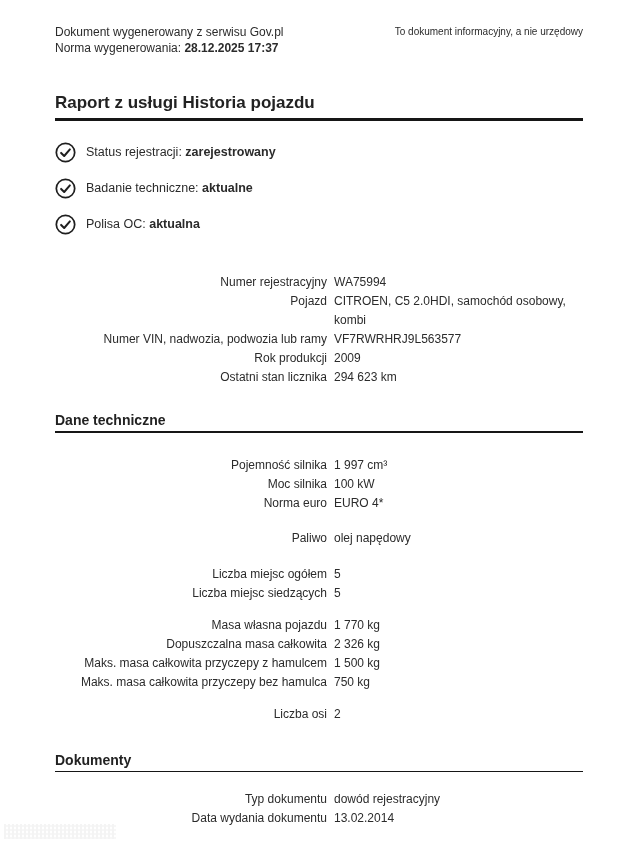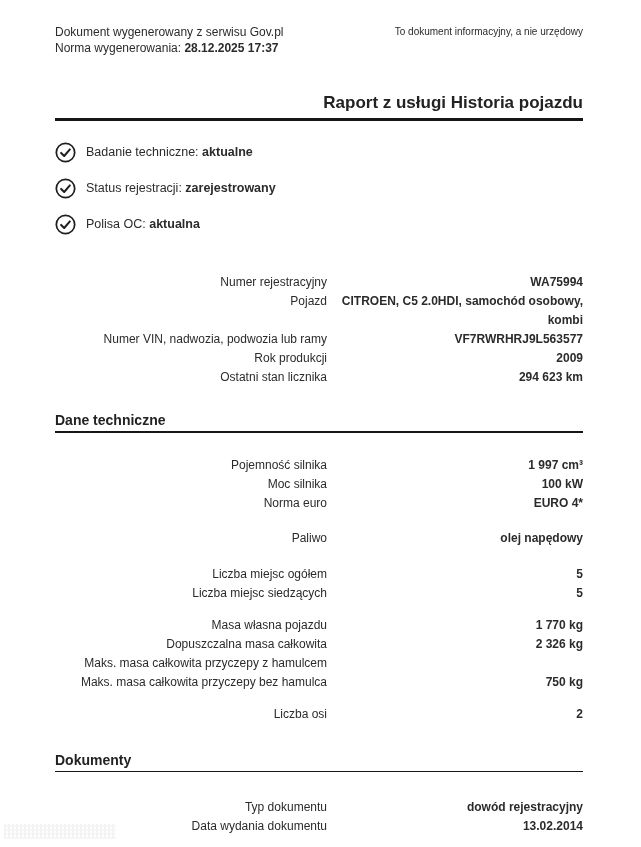--- a/index.html
+++ b/index.html
@@ -12,43 +12,43 @@
     overflow:hidden;
     box-sizing:border-box;
   }
   .content{padding:24px 58px 0 55px;box-sizing:border-box;}
   
   .meta-header{display:flex;justify-content:space-between;align-items:flex-start;}
   .meta-left{font-size:12px;line-height:16px;}
   .meta-left .bold{font-weight:700;text-align:center;}
   .meta-right{font-size:10px;line-height:16px;text-align:right;}
   
-  .page-title{font-size:17px;font-weight:700;line-height:21px;margin-top:36px;color:#222;text-align:right;}
+  .page-title{font-size:17px;font-weight:700;line-height:21px;margin-top:36px;color:#222;}
   .rule-thick{height:3px;background:#161616;margin-top:5px;}
   .rule-thin{height:1.5px;background:#161616;margin-top:2px;}
   
   .status-list{margin-top:20px;}
   .status-item{display:flex;align-items:center;height:22px;margin-bottom:14px;font-size:12.5px;}
   .check-icon{width:21px;height:21px;flex:0 0 21px;margin-right:10px;}
   .status-text .v{font-weight:700;}
   
   .kv-table{margin-top:38px;}
   .kv-row{display:grid;grid-template-columns:272px 1fr;column-gap:7px;line-height:19px;font-size:12px;}
   .kv-label{text-align:right;}
-  .kv-value{font-weight:700;text-align:right;}
+  .kv-value{font-weight:400;}
   
   .section-heading{font-size:14px;font-weight:700;line-height:18px;color:#222;}
   .sec-tech{margin-top:24px;}
   .sec-docs{margin-top:27px;}
   .group{margin-top:16px;}
   .group-first{margin-top:23px;}
   .group-seats{margin-top:17px;}
   .group-mass{margin-top:13px;}
   .group-axles{margin-top:13px;}
-  .docs-table{margin-top:26px;}
+  .docs-table{margin-top:18px;}
   
   .watermark{
     position:absolute;left:4px;bottom:8px;width:112px;height:15px;
     background:repeating-linear-gradient(90deg,#9a9a9a 0 2px,transparent 2px 4px),
                repeating-linear-gradient(0deg,#b5b5b5 0 2px,transparent 2px 4px);
     opacity:0.10;filter:blur(0.6px);
   }
 </style>
 </head>
 <body>
@@ -66,28 +66,28 @@
 
     <div class="page-title">Raport z usługi Historia pojazdu</div>
     <div class="rule-thick"></div>
 
     <div class="status-list">
       <div class="status-item">
         <svg class="check-icon" viewBox="0 0 24 24" fill="none" stroke="#1f1f1f" stroke-width="2">
           <circle cx="12" cy="12" r="10.5"></circle>
           <path d="M7 12.5 L10.5 16 L17 8.5" stroke-width="2.3" stroke-linecap="round" stroke-linejoin="round"></path>
         </svg>
-        <div class="status-text"><span>Badanie techniczne: </span><span class="v">aktualne</span></div>
+        <div class="status-text"><span>Status rejestracji: </span><span class="v">zarejestrowany</span></div>
       </div>
       <div class="status-item">
         <svg class="check-icon" viewBox="0 0 24 24" fill="none" stroke="#1f1f1f" stroke-width="2">
           <circle cx="12" cy="12" r="10.5"></circle>
           <path d="M7 12.5 L10.5 16 L17 8.5" stroke-width="2.3" stroke-linecap="round" stroke-linejoin="round"></path>
         </svg>
-        <div class="status-text"><span>Status rejestracji: </span><span class="v">zarejestrowany</span></div>
+        <div class="status-text"><span>Badanie techniczne: </span><span class="v">aktualne</span></div>
       </div>
       <div class="status-item">
         <svg class="check-icon" viewBox="0 0 24 24" fill="none" stroke="#1f1f1f" stroke-width="2">
           <circle cx="12" cy="12" r="10.5"></circle>
           <path d="M7 12.5 L10.5 16 L17 8.5" stroke-width="2.3" stroke-linecap="round" stroke-linejoin="round"></path>
         </svg>
         <div class="status-text"><span>Polisa OC: </span><span class="v">aktualna</span></div>
       </div>
     </div>
 
@@ -155,20 +155,21 @@
         <div class="kv-row">
             <div class="kv-label">Masa własna pojazdu</div>
             <div class="kv-value">1 770 kg</div>
           </div>
         <div class="kv-row">
             <div class="kv-label">Dopuszczalna masa całkowita</div>
             <div class="kv-value">2 326 kg</div>
           </div>
         <div class="kv-row">
             <div class="kv-label">Maks. masa całkowita przyczepy z hamulcem</div>
+            <div class="kv-value">1 500 kg</div>
           </div>
         <div class="kv-row">
             <div class="kv-label">Maks. masa całkowita przyczepy bez hamulca</div>
             <div class="kv-value">750 kg</div>
           </div>
       </div>
 
       <div class="group group-axles">
         <div class="kv-row">
             <div class="kv-label">Liczba osi</div>

